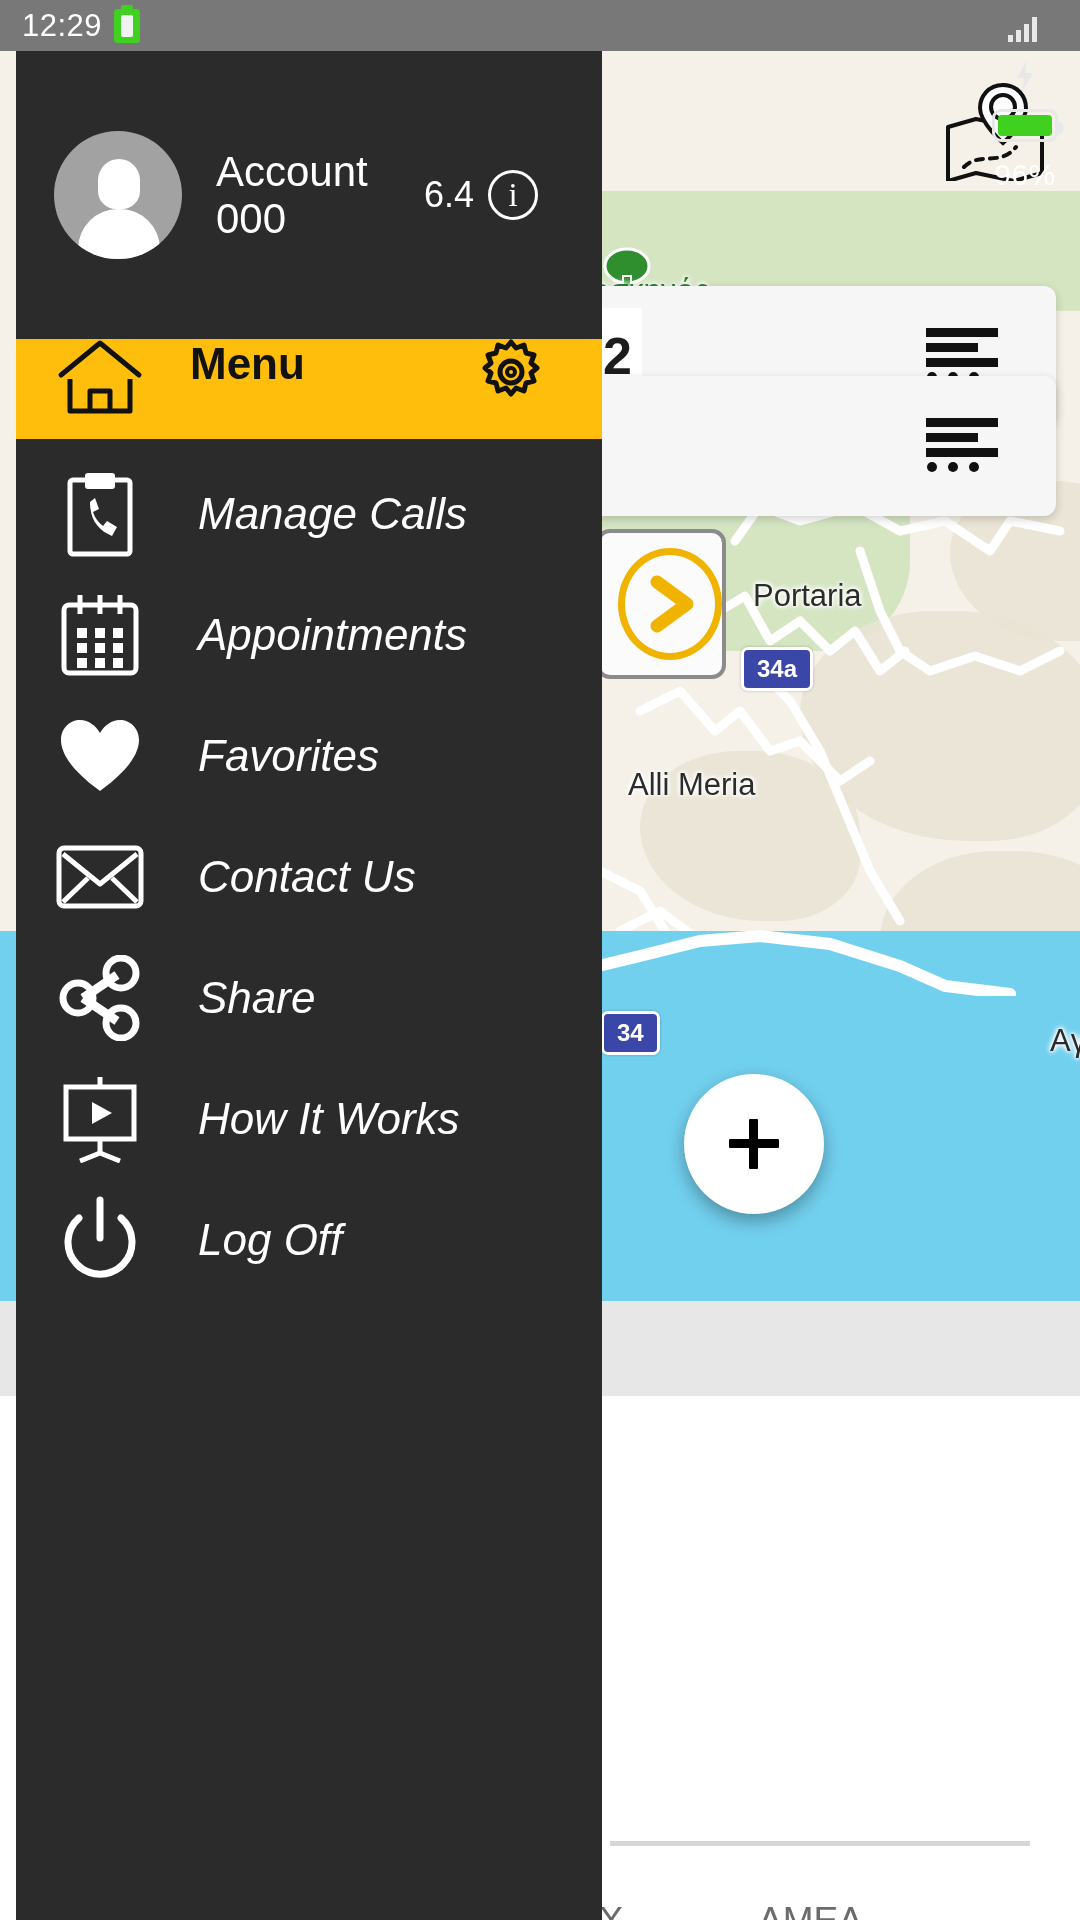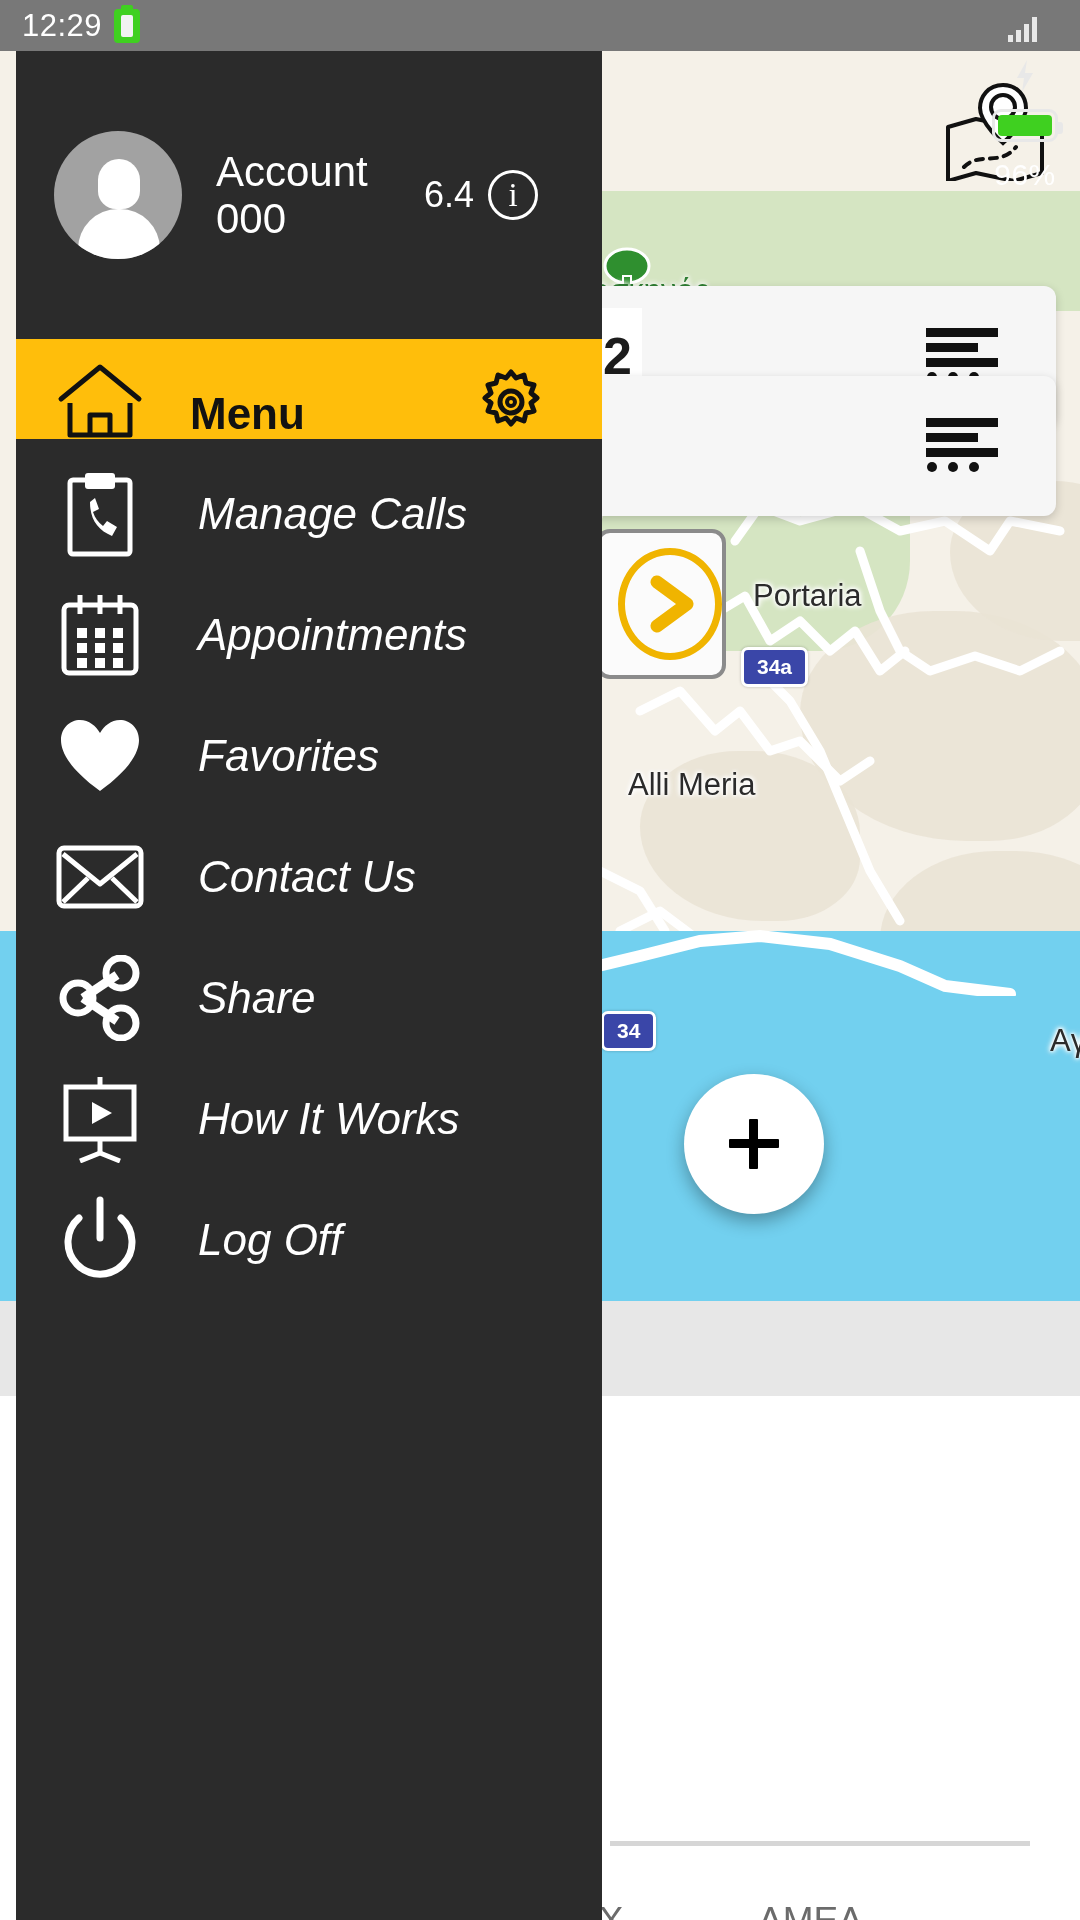--- a/index.html
+++ b/index.html
@@ -73,21 +73,21 @@
   .map-label{
     position:absolute; font-size:31px; color:#2b2b2b;
     text-shadow:0 0 6px #fff, 0 0 6px #fff, 0 0 4px #fff, 0 0 3px #fff;
     white-space:nowrap;
   }
   .map-label-green{
     position:absolute; font-size:31px; color:#2e7d32; white-space:nowrap;
     text-shadow:0 0 6px #fff, 0 0 6px #fff, 0 0 4px #fff;
   }
   .shield{
-    position:absolute; background:#3a46a8; color:#ffffff; font-size:21px;
+    position:absolute; background:#3a46a8; color:#ffffff; font-size:24px;
     font-weight:700; border-radius:7px; padding:5px 13px;
     border:3px solid #ffffff; box-shadow:0 0 3px rgba(0,0,0,.25);
   }
   .tree-icon{ position:absolute; }
 
   
   .route-icon{
     position:absolute; right:30px; top:30px; width:110px; height:100px; z-index:14;
   }
 
@@ -175,21 +175,21 @@
     margin-left:auto; display:flex; align-items:center; gap:14px; padding-right:26px;justify-content:flex-end;
   }
   .version-num{ color:#ffffff; font-size:36px; }
   .info-circle{
     width:50px; height:50px; border-radius:50%; border:3px solid #ffffff;
     display:flex; align-items:center; justify-content:center;
     color:#ffffff; font-size:33px; font-weight:400; font-family:"Liberation Serif", serif;
   }
 
   .menu-row{
-    height:100px; display:flex; align-items:flex-end; padding:0 38px;
+    height:100px; display:flex; align-items:flex-start; padding:0 38px;
     background:#ffbe0b;
   }
   .menu-row .label{
     color:#121212; font-size:44px; font-weight:700; margin-left:44px;
   }
   .menu-row .gear{ margin-left:auto; margin-right:20px; }
 
   .nav-list{ padding-top:14px; }
   .nav-item{
     height:121px; display:flex; align-items:center; padding:0 38px;font-style:italic;

